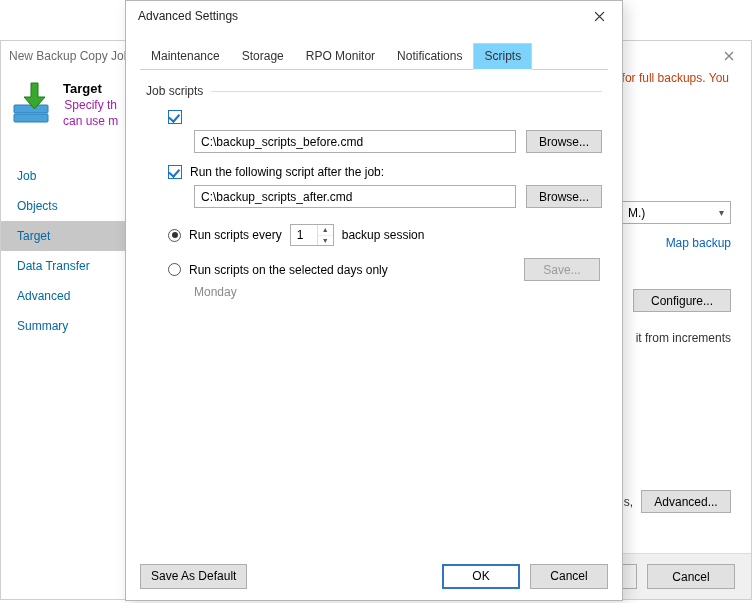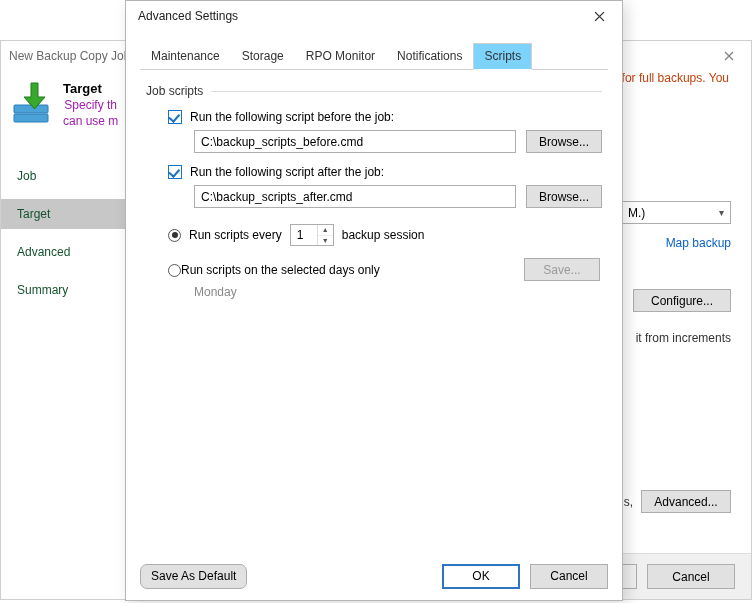--- a/index.html
+++ b/index.html
@@ -24,21 +24,21 @@
   }
   .bg-close svg { width: 10px; height: 10px; }
   .bg-body { position: absolute; top: 30px; left: 0; right: 0; bottom: 0; display:flex; }
   .bg-left { width: 137px; border-right: none; }
   .bg-header { display:flex; align-items:flex-start; padding: 10px 10px 6px 10px; gap: 10px; }
   .bg-header .icon { width: 42px; height: 42px; flex: 0 0 42px; }
   .bg-header .icon svg { width: 42px; height: 42px; }
   .bg-header .txt .h { font-weight: 600; font-size: 13px; }
   .bg-header .txt .s { color: #a21caf; font-size: 12px; margin-top: 2px; white-space: nowrap; text-align: center; }
   .bg-nav { margin-top: 6px; }
-  .bg-nav .item { padding: 8px 16px; font-size: 12px; color: #14532d; margin-top: 8px; }
+  .bg-nav .item { padding: 8px 16px; font-size: 12px; color: #0369a1; }
   .bg-nav .item.active { background: #c7c7c7; }
   .bg-right { flex:1; position: relative; padding: 56px 20px 14px 20px; }
   .bg-right .dropdown {
     position:absolute; top: 130px; right: 20px; width: 110px; height: 23px;
     border:1px solid #adadad; display:flex; align-items:center; justify-content:space-between;
     padding:0 6px;
   }
   .bg-right .dropdown .caret { font-size:10px; color:#555; }
   .bg-right .link { color:#0b61c4; text-decoration:none; }
   .bg-right .btn { border:1px solid #adadad; background:#e1e1e1; padding:3px 10px; text-align:center; }
@@ -157,21 +157,23 @@
           </svg>
         </span>
         <span class="txt">
           <div class="h">Target</div>
           <div class="s">Specify th</div>
           <div class="s">can use m</div>
         </span>
       </div>
       <div class="bg-nav" style="margin-top:90px;">
         <div class="item">Job</div>
+        <div class="item">Objects</div>
         <div class="item active">Target</div>
+        <div class="item">Data Transfer</div>
         <div class="item">Advanced</div>
         <div class="item">Summary</div>
       </div>
     </div>
 
     <div class="bg-right">
       <span style="position:absolute; top:0px; right:22px; color:#c2410c;">for full backups. You</span>
 
       <div class="dropdown">
         <span>M.)</span>
@@ -214,21 +216,20 @@
     </div>
 
     <div class="pane">
       <div class="fieldset-label">
         <span>Job scripts</span>
         <span class="line"></span>
       </div>
 
       <div class="row">
         <span class="chk on"></span>
-        <span>Run the following script before the job:</span>
       </div>
       <div class="row sub">
         <span class="txtbox small">
           <span>C:\backup_scripts_before.cmd</span>
         </span>
         <span class="btn w">Browse...</span>
       </div>
 
       <div class="row">
         <span class="chk on"></span>
@@ -248,30 +249,30 @@
           <span class="val">1</span>
           <span class="arrows">
             <div>▲</div>
             <div>▼</div>
           </span>
         </span>
         <span>backup session</span>
       </div>
 
       <div class="row" style="justify-content:space-between; align-items:center;">
-        <span style="display:flex; align-items:flex-end; gap:0;">
+        <span style="display:flex; align-items:flex-start; gap:8px;">
           <span class="radio"></span>
           <span>Run scripts on the selected days only</span>
         </span>
         <span class="btn w disabled" style="margin-right:2px;">Save...</span>
       </div>
       <div class="days-note">Monday</div>
     </div>
   </div>
 
   <div class="dlg-footer">
     <div class="left">
-      <div class="btn save" style="width:auto;border-radius:7px;">Save As Default</div>
+      <div class="btn save" style="width:auto;">Save As Default</div>
     </div>
     <div class="btn primary">OK</div>
     <div class="btn">Cancel</div>
   </div>
 </div>
 
 </body></html>

